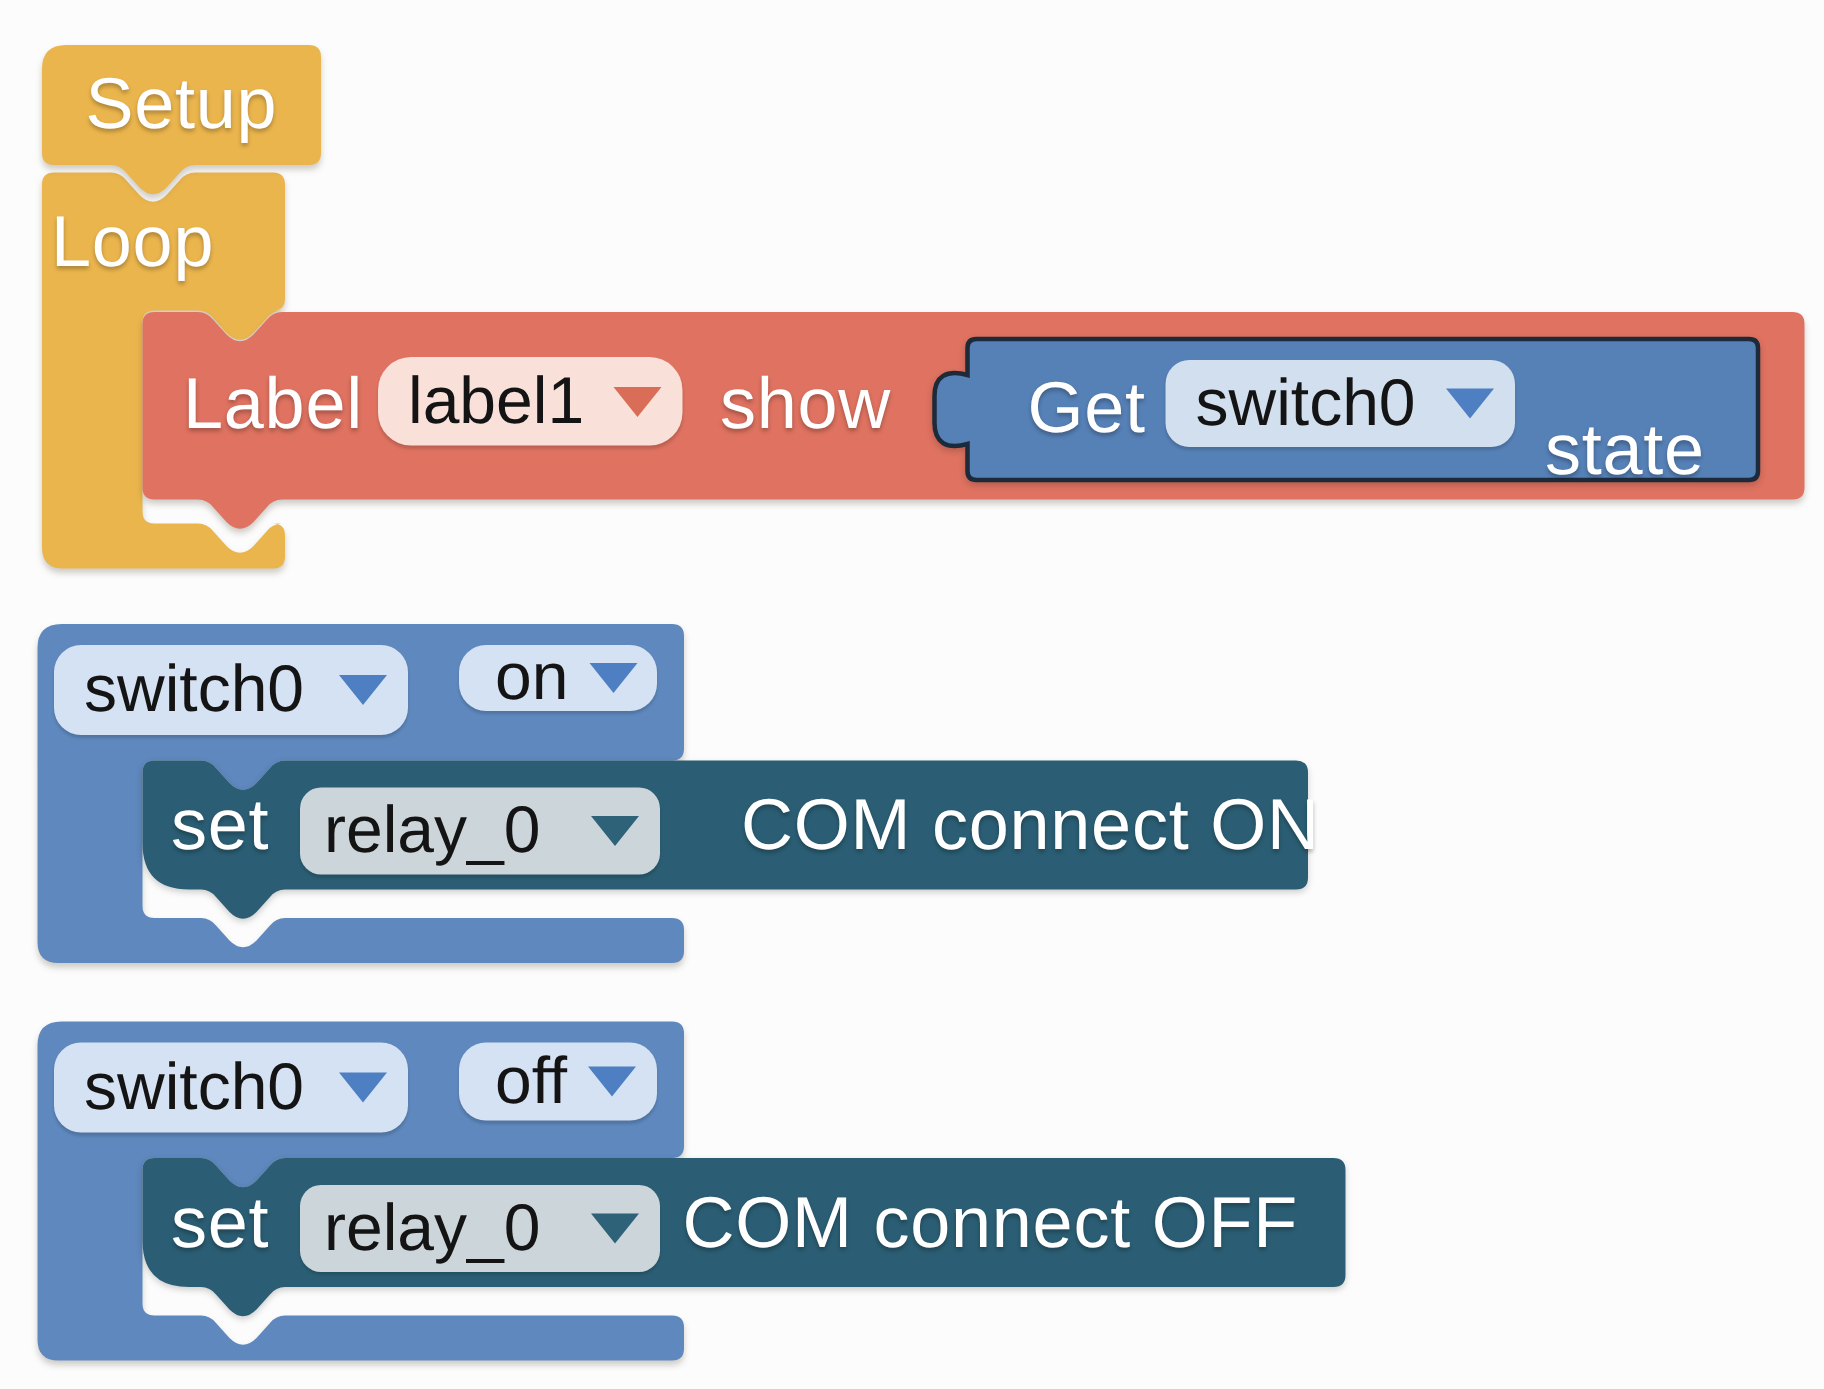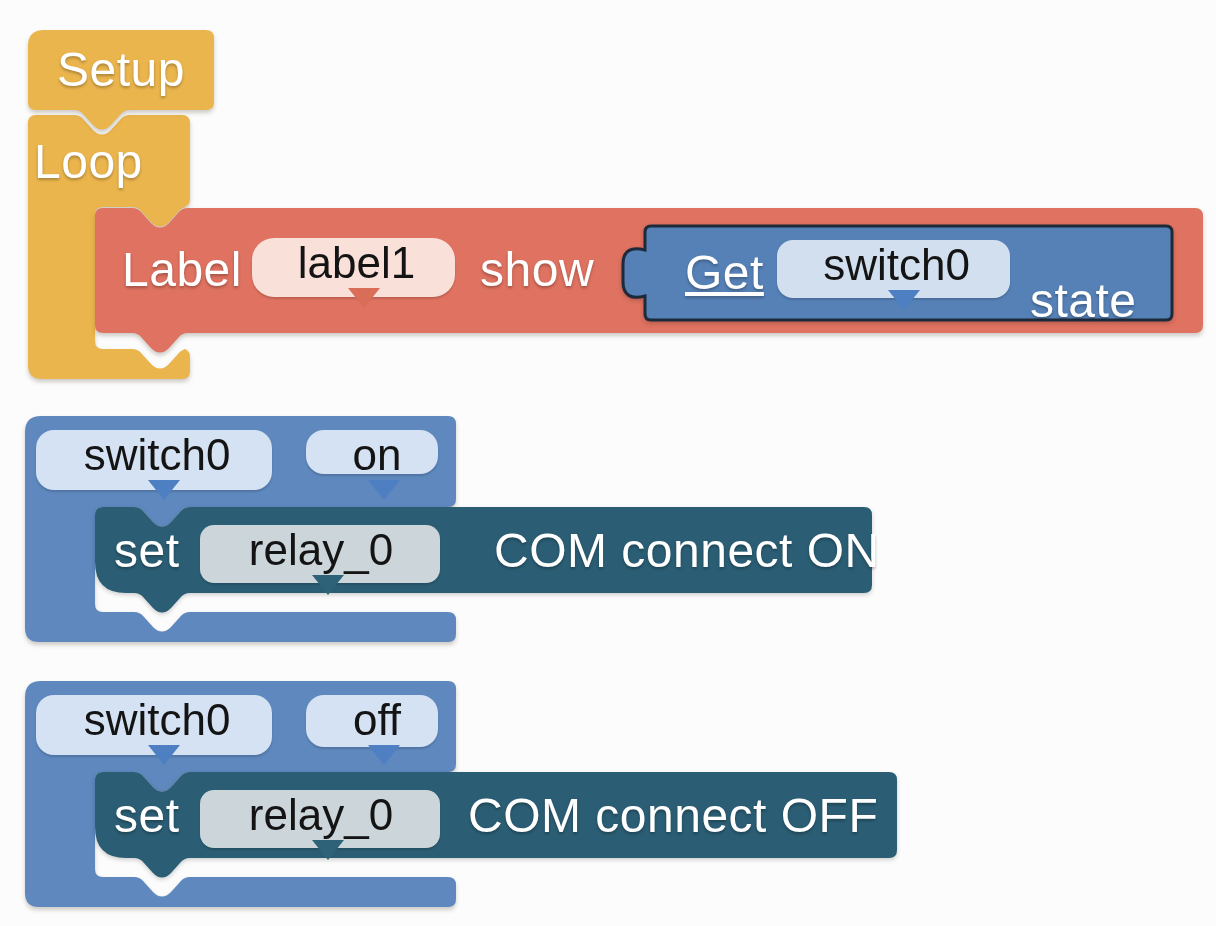--- a/index.html
+++ b/index.html
@@ -16,21 +16,20 @@
   .lbl{
     position:absolute;color:#ffffff;font-size:48px;line-height:52px;
     white-space:nowrap;text-shadow:0 2px 3px rgba(0,0,0,0.28);
     z-index:5;letter-spacing:0.5px;
   }
   .field{
     position:absolute;display:flex;align-items:center;justify-content:space-between;
     box-sizing:border-box;padding:0 14px 0 20px;z-index:6;
     font-size:44px;color:#141414;cursor:pointer;
     box-shadow:0 2px 2px rgba(0,0,0,0.15);
-    flex-direction:column;
   }
   .field .val{white-space:nowrap;}
   .arr{
     width:0;height:0;flex:0 0 auto;margin-left:14px;
     border-left:16px solid transparent;border-right:16px solid transparent;
     border-top:20px solid #000;
   }
   .field-pink{background:#f9e0d9;border-radius:22px;}
   .field-pink .arr{border-top-color:#d96d57;}
   .field-blue{background:#d5e2f3;border-radius:18px;}
@@ -100,21 +99,21 @@
   <div class="lbl" style="left:57px;top:44px;">Setup</div>
   <div class="lbl" style="left:34px;top:136px;">Loop</div>
 
   <div class="lbl" style="left:122px;top:244px;">Label</div>
   <div class="field field-pink" style="left:252px;top:238px;width:203px;height:59px;">
     <span class="val">label1</span>
     <span class="arr"></span>
   </div>
   <div class="lbl" style="left:480px;top:244px;">show</div>
 
-  <div class="lbl" style="left:685px;top:247px;text-decoration:underline;">Get</div>
+  <div class="lbl" style="left:685px;top:247px;">Get</div>
   <div class="field field-getblue" style="left:777px;top:240px;width:233px;height:58px;">
     <span class="val">switch0</span>
     <span class="arr"></span>
   </div>
   <div class="lbl" style="left:1030px;top:247px;margin-top:28px;">state</div>
 
   <div class="field field-blue" style="left:36px;top:430px;width:236px;height:60px;">
     <span class="val">switch0</span>
     <span class="arr"></span>
   </div>
@@ -135,15 +134,15 @@
   </div>
   <div class="field field-blue" style="left:306px;top:695px;width:132px;height:52px;padding-left:24px;align-items:center;">
     <span class="val">off</span>
     <span class="arr"></span>
   </div>
   <div class="lbl" style="left:114px;top:790px;">set</div>
   <div class="field field-gray" style="left:200px;top:790px;width:240px;height:58px;">
     <span class="val">relay_0</span>
     <span class="arr"></span>
   </div>
-  <div class="lbl" style="left:468px;top:790px;text-align:center;">COM connect OFF</div>
+  <div class="lbl" style="left:455px;top:790px;text-align:center;">COM connect OFF</div>
 
 </div>
 
 </body></html>

